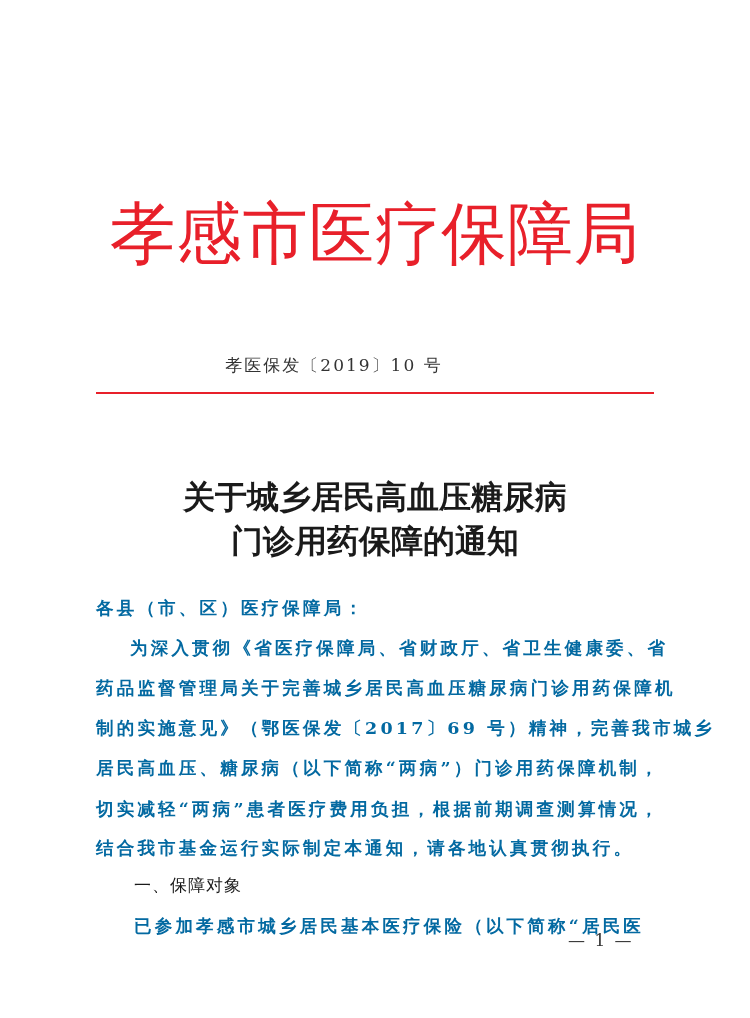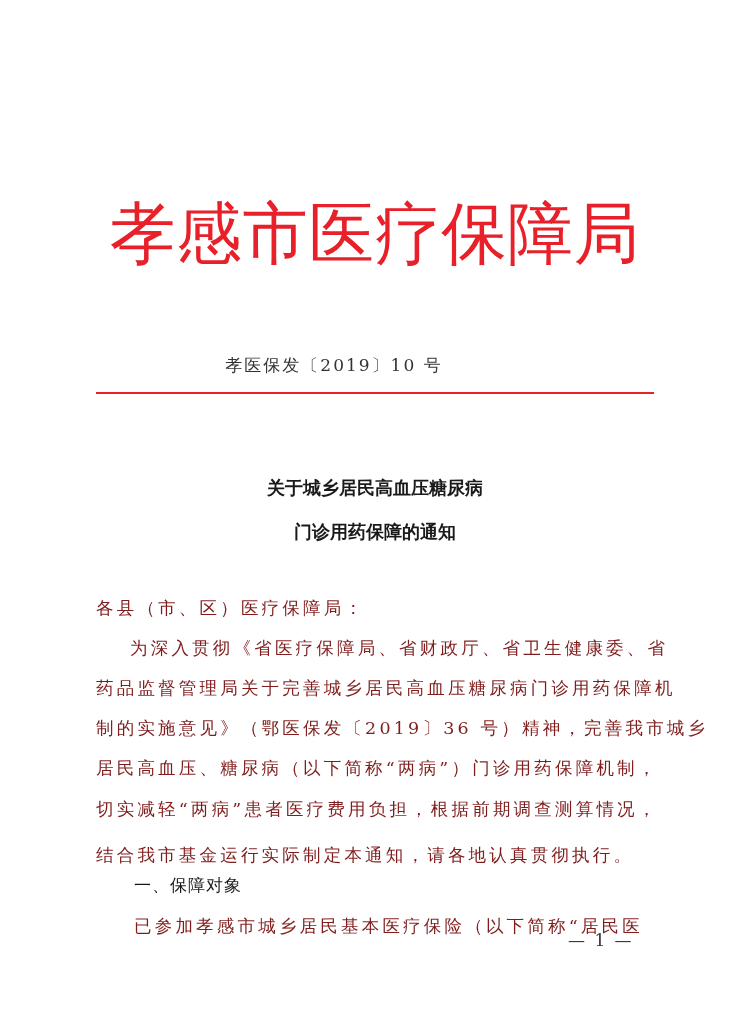--- a/index.html
+++ b/index.html
@@ -15,47 +15,47 @@
     transform: scaleX(0.96);
   }
   .doc-number {
     left: 0; width: 668px; top: 354px; text-align: center;
     font-size: 17px; letter-spacing: 2px; color: #333;
   }
   .red-rule {
     left: 96px; width: 558px; top: 392px; height: 2px; background: #e8202a;
   }
   .title {
-    left: 0; width: 750px; text-align: center; font-size: 18px; font-weight: bold; color: #1a1a1a;
+    left: 0; width: 750px; text-align: center; font-size: 32px; font-weight: bold; color: #1a1a1a;
     letter-spacing: 0px;
   }
   .title1 { top: 476px; }
   .title2 { top: 520px; }
   .para {
-    left: 96px; width: 560px; font-size: 17.5px; letter-spacing: 3.2px; color: #7f1d1d; white-space: nowrap;
+    left: 96px; width: 560px; font-size: 17.5px; letter-spacing: 3.2px; color: #0369a1; white-space: nowrap; font-weight: bold;
   }
   .heading1 { font-weight: normal; font-family: "DejaVu Sans", "Liberation Sans", sans-serif; font-size: 17px; letter-spacing: 1px; color: #1a1a1a; }
   .page-num {
     left: 568px; top: 925px; font-size: 17px; letter-spacing: 2px; color: #333;
   }
 </style>
 </head>
 <body>
 
 <div class="abs org-title">孝感市医疗保障局</div>
 <div class="abs doc-number">孝医保发〔2019〕10 号</div>
 <div class="abs red-rule"></div>
 
 <div class="abs title title1">关于城乡居民高血压糖尿病</div>
 <div class="abs title title2">门诊用药保障的通知</div>
 
 <div class="abs para" style="top:596px;">各县（市、区）医疗保障局：</div>
 <div class="abs para" style="top:636px; left:130px;">为深入贯彻《省医疗保障局、省财政厅、省卫生健康委、省</div>
 <div class="abs para" style="top:676px;">药品监督管理局关于完善城乡居民高血压糖尿病门诊用药保障机</div>
-<div class="abs para" style="top:716px;">制的实施意见》（鄂医保发〔2019〕36 号）精神，完善我市城乡</div>
+<div class="abs para" style="top:716px;">制的实施意见》（鄂医保发〔2017〕69 号）精神，完善我市城乡</div>
 <div class="abs para" style="top:756px;">居民高血压、糖尿病（以下简称“两病”）门诊用药保障机制，</div>
 <div class="abs para" style="top:760px;margin-top:37px;">切实减轻“两病”患者医疗费用负担，根据前期调查测算情况，</div>
-<div class="abs para" style="top:836px;margin-top:7px;">结合我市基金运行实际制定本通知，请各地认真贯彻执行。</div>
+<div class="abs para" style="top:836px;">结合我市基金运行实际制定本通知，请各地认真贯彻执行。</div>
 
 <div class="abs para heading1" style="top:874px; left:134px;">一、保障对象</div>
 <div class="abs para" style="top:914px; left:134px;">已参加孝感市城乡居民基本医疗保险（以下简称“居民医</div>
 
 <div class="abs page-num" style="top:930px;">— 1 —</div>
 
 </body></html>

